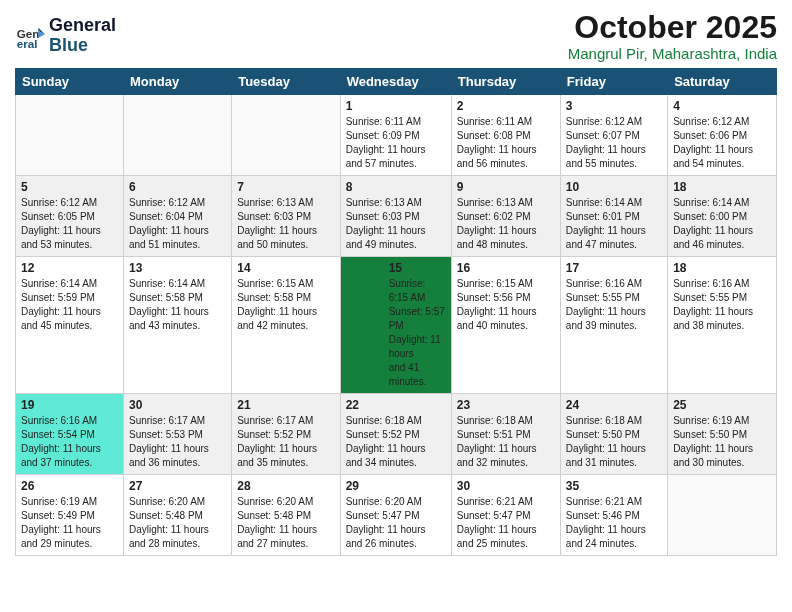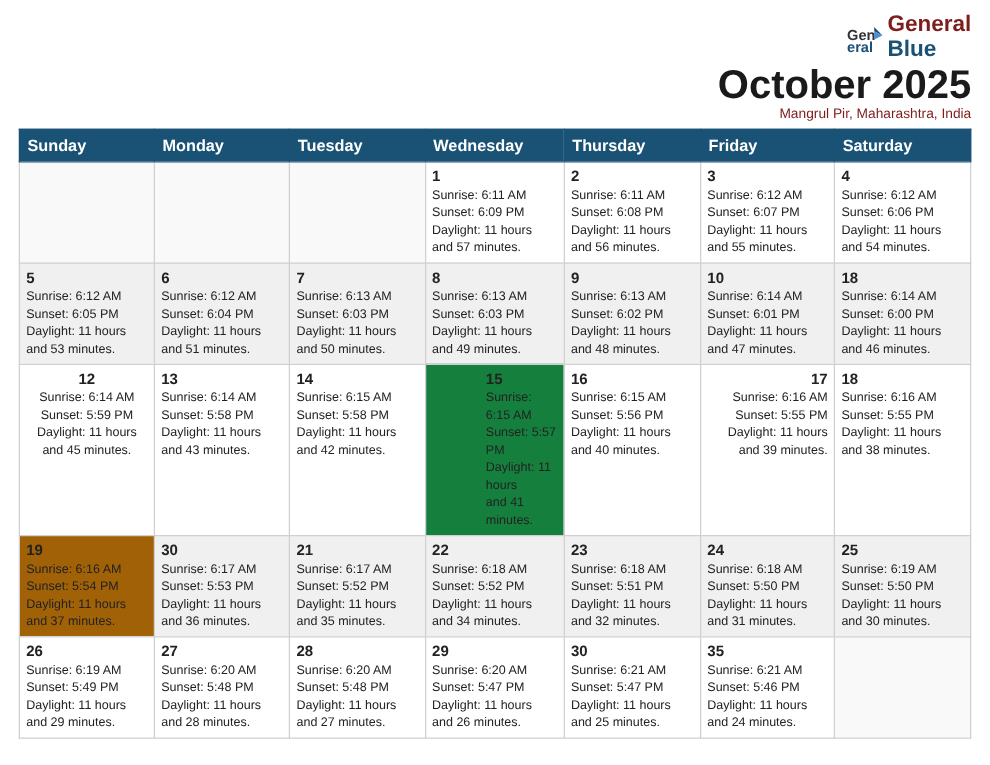--- a/index.html
+++ b/index.html
@@ -8,55 +8,54 @@
       background: #fff;
       width: 792px;
       min-height: 612px;
     }
     .container {
       width: 792px;
       padding: 10px 15px 10px 15px;
     }
     .header {
       display: flex;
-      align-items: flex-end;
+      align-items: center;
       justify-content: space-between;
       margin-bottom: 6px;
-      flex-direction: column;
     }
     .logo {
       display: flex;
       align-items: center;
     }
     .logo-text {
       display: flex;
       flex-direction: column;
       font-size: 18px;
       font-weight: bold;
       line-height: 1.1;
     }
-    .logo-general { color: #7f1d1d; }
+    .logo-general { color: #0f172a; }
     .logo-blue { color: #1a5276; }
     .logo-icon {
       width: 30px;
       height: 30px;
       margin-right: 4px;
     }
     .title-block {
       text-align: right;
     }
     .title-month {
       font-size: 32px;
       font-weight: bold;
       color: #1a1a1a;
       line-height: 1.1;
     }
     .title-location {
-      font-size: 11px;
-      color: #7f1d1d;
+      font-size: 15px;
+      color: #15803d;
     }
     .calendar {
       width: 100%;
       border-collapse: collapse;
       border: 1px solid #ccc;
     }
     .calendar th {
       background-color: #1a5276;
       color: #fff;
       text-align: left;
@@ -178,51 +177,51 @@
           <td style="background: rgb(240, 240, 240); margin-left: 28px;">
             <span class="day-number">10</span>
             <div class="day-info">Sunrise: 6:14 AM<br>Sunset: 6:01 PM<br>Daylight: 11 hours<br>and 47 minutes.</div>
           </td>
           <td style="background: rgb(240, 240, 240);">
             <span class="day-number">18</span>
             <div class="day-info">Sunrise: 6:14 AM<br>Sunset: 6:00 PM<br>Daylight: 11 hours<br>and 46 minutes.</div>
           </td>
         </tr>
         <tr class="row-odd">
-          <td style="background: rgb(255, 255, 255); text-align: center;">
+          <td style="background: rgb(255, 255, 255);">
             <span class="day-number">12</span>
             <div class="day-info">Sunrise: 6:14 AM<br>Sunset: 5:59 PM<br>Daylight: 11 hours<br>and 45 minutes.</div>
           </td>
           <td style="background: rgb(255, 255, 255);">
             <span class="day-number">13</span>
             <div class="day-info">Sunrise: 6:14 AM<br>Sunset: 5:58 PM<br>Daylight: 11 hours<br>and 43 minutes.</div>
           </td>
           <td style="background: rgb(255, 255, 255);">
             <span class="day-number">14</span>
             <div class="day-info">Sunrise: 6:15 AM<br>Sunset: 5:58 PM<br>Daylight: 11 hours<br>and 42 minutes.</div>
           </td>
           <td style="background: #15803d; padding-left: 48px;">
             <span class="day-number">15</span>
             <div class="day-info">Sunrise: 6:15 AM<br>Sunset: 5:57 PM<br>Daylight: 11 hours<br>and 41 minutes.</div>
           </td>
           <td style="background: rgb(255, 255, 255);">
             <span class="day-number">16</span>
             <div class="day-info">Sunrise: 6:15 AM<br>Sunset: 5:56 PM<br>Daylight: 11 hours<br>and 40 minutes.</div>
           </td>
-          <td style="background: rgb(255, 255, 255); text-align: right;">
+          <td style="background: rgb(255, 255, 255);">
             <span class="day-number">17</span>
             <div class="day-info">Sunrise: 6:16 AM<br>Sunset: 5:55 PM<br>Daylight: 11 hours<br>and 39 minutes.</div>
           </td>
           <td style="background: rgb(255, 255, 255);">
             <span class="day-number">18</span>
             <div class="day-info">Sunrise: 6:16 AM<br>Sunset: 5:55 PM<br>Daylight: 11 hours<br>and 38 minutes.</div>
           </td>
         </tr>
         <tr class="row-even">
-          <td style="background: #a16207;">
+          <td style="background: #5eead4;">
             <span class="day-number">19</span>
             <div class="day-info">Sunrise: 6:16 AM<br>Sunset: 5:54 PM<br>Daylight: 11 hours<br>and 37 minutes.</div>
           </td>
           <td style="background: rgb(240, 240, 240);">
             <span class="day-number">30</span>
             <div class="day-info">Sunrise: 6:17 AM<br>Sunset: 5:53 PM<br>Daylight: 11 hours<br>and 36 minutes.</div>
           </td>
           <td style="background: rgb(240, 240, 240);">
             <span class="day-number">21</span>
             <div class="day-info">Sunrise: 6:17 AM<br>Sunset: 5:52 PM<br>Daylight: 11 hours<br>and 35 minutes.</div>

